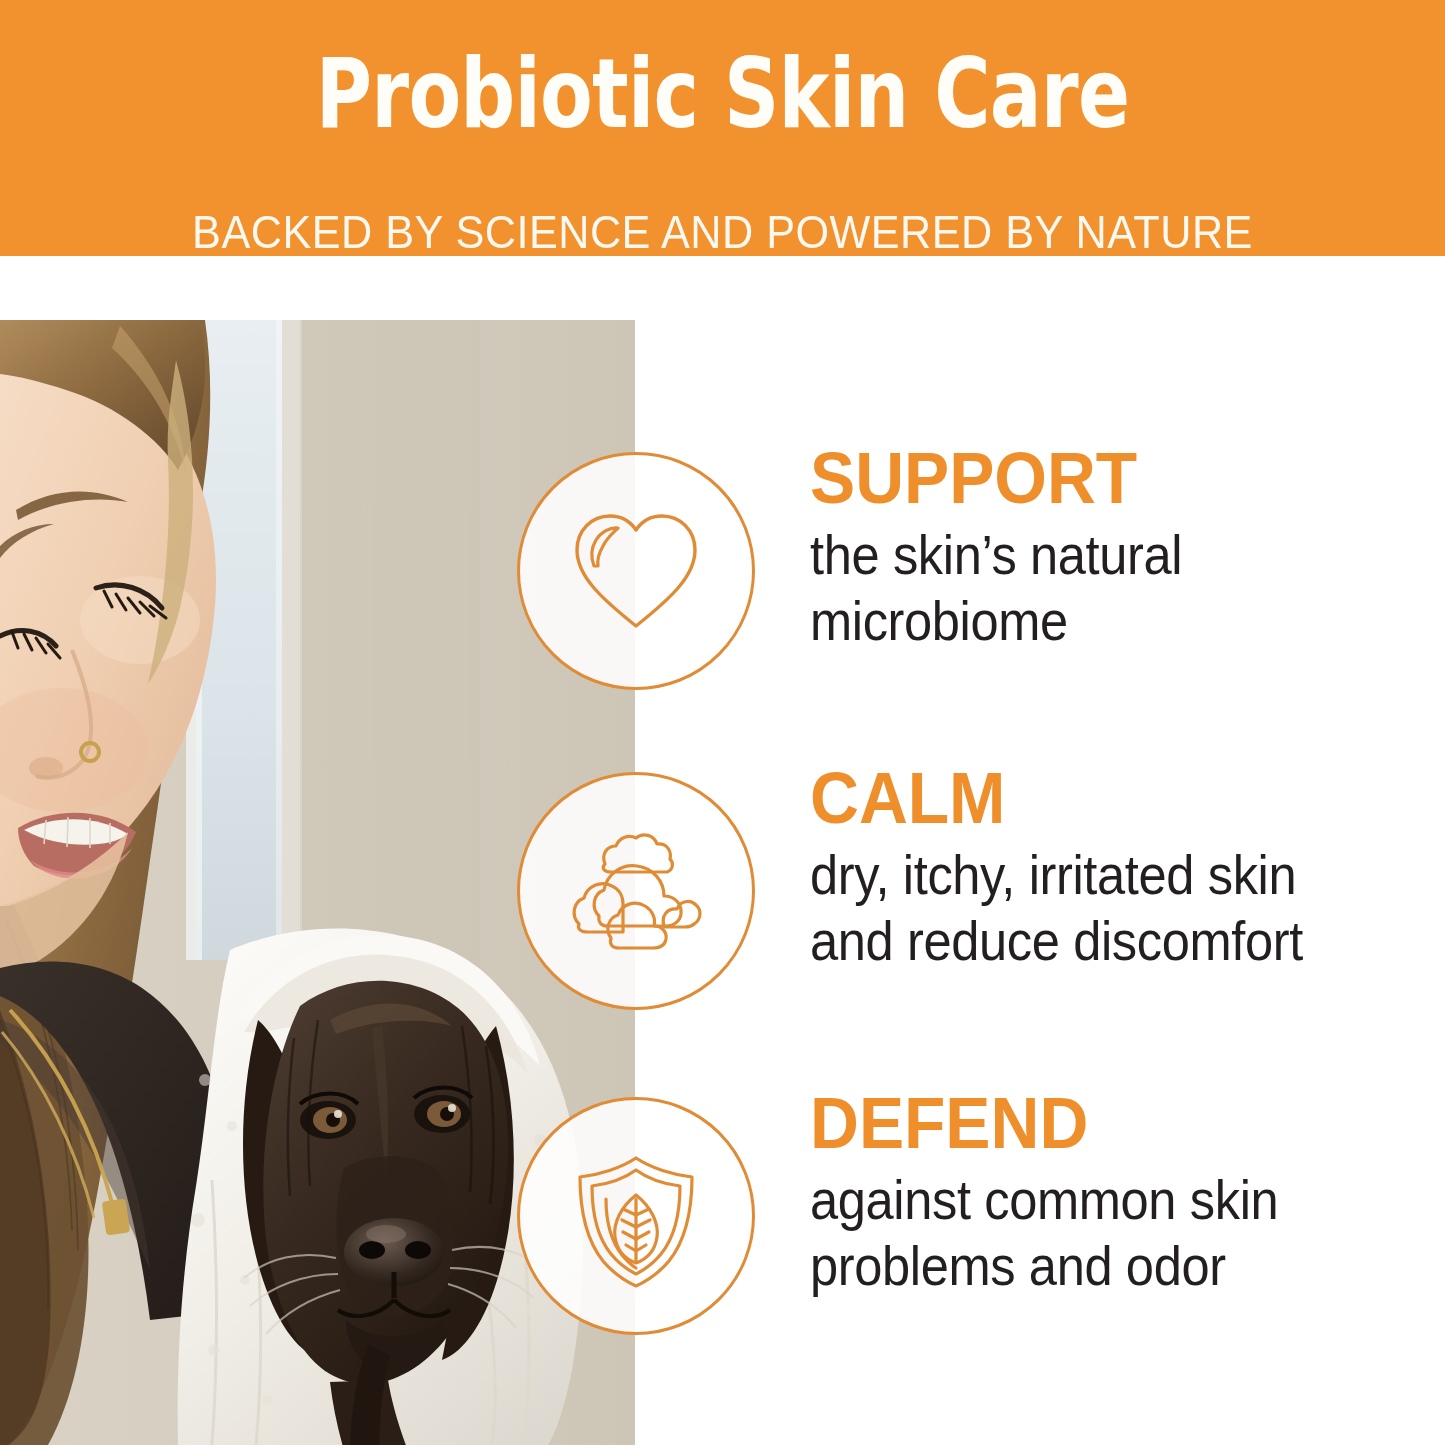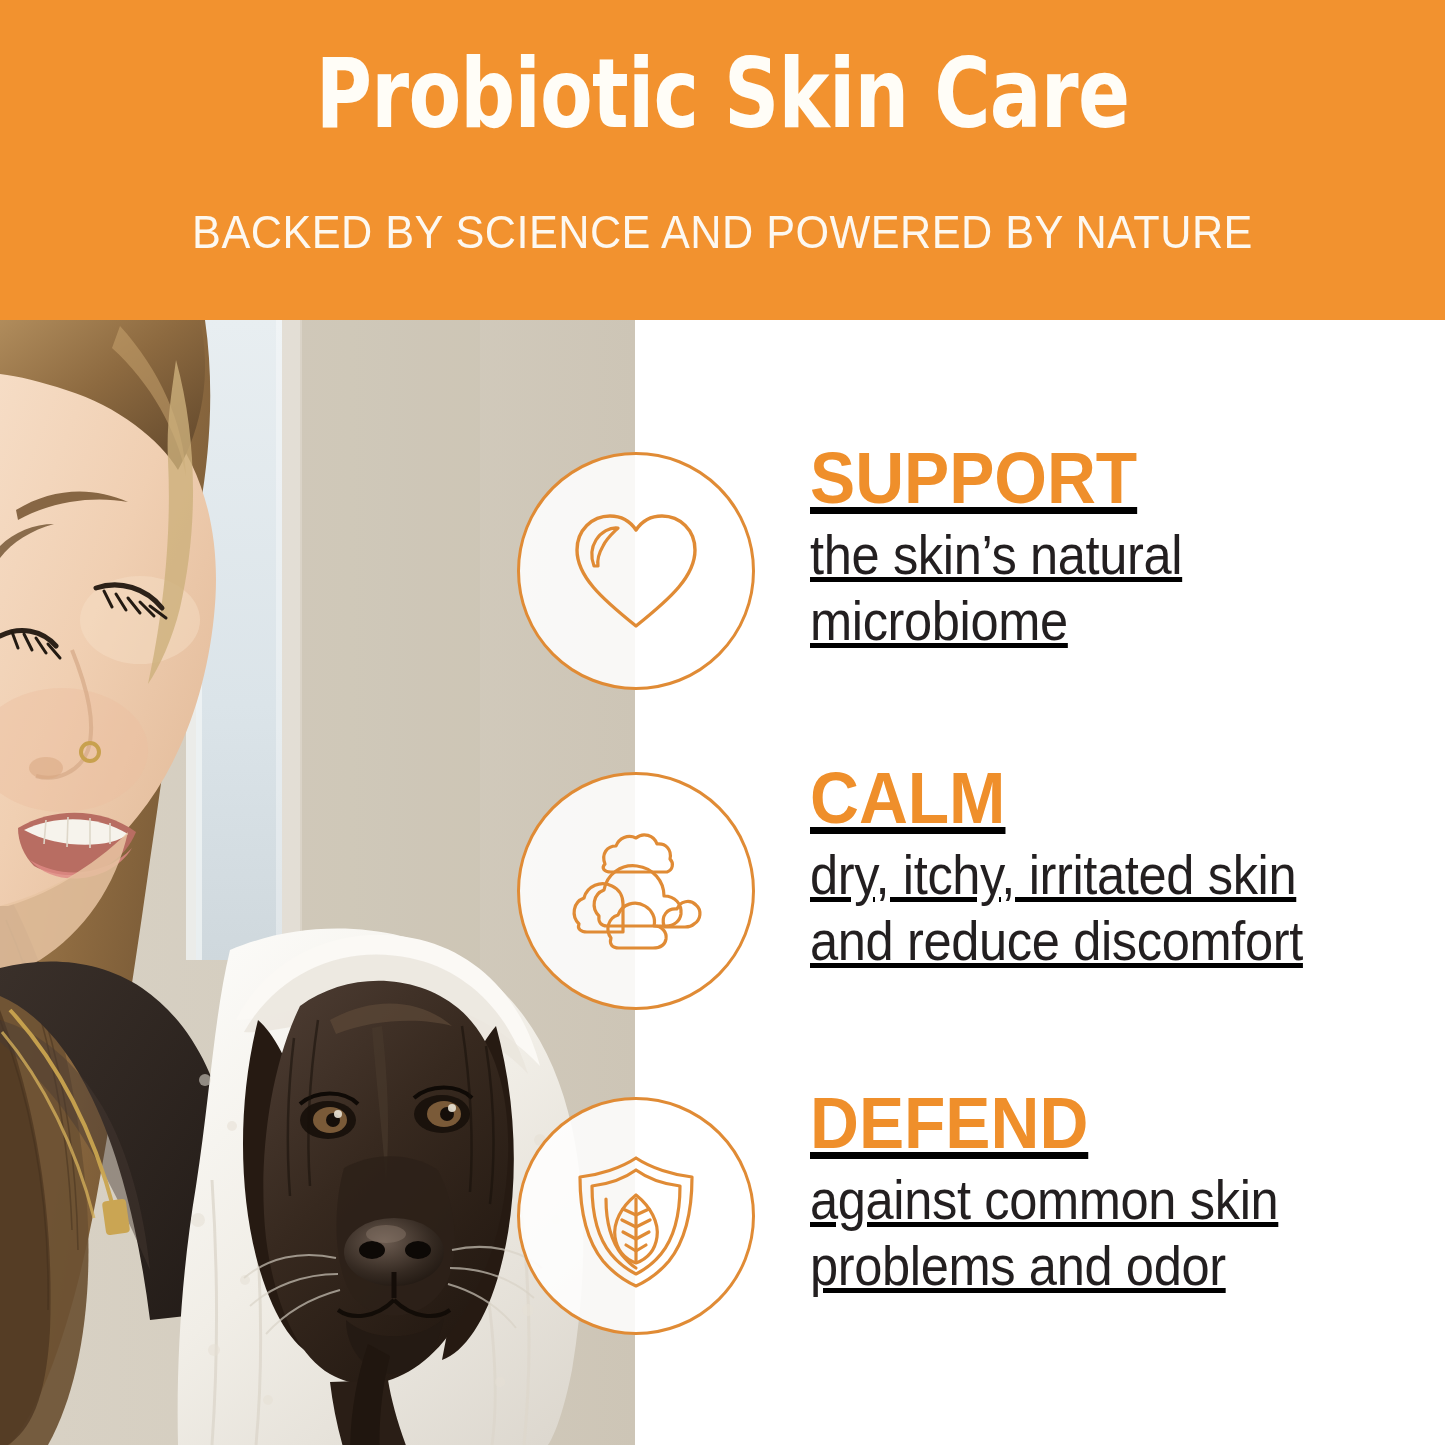--- a/index.html
+++ b/index.html
@@ -18,21 +18,21 @@
     overflow: hidden;
     background: #ffffff;
   }
 
   
   #banner {
     position: absolute;
     left: 0;
     top: 0;
     width: 1445px;
-    height: 320px;
+    height: 256px;
     background: #F2922F;
     overflow: hidden;
   }
   #banner-title {
     position: absolute;
     left: 0;
     top: 42px;
     width: 1445px;
     text-align: center;
     color: #FFFDF7;
@@ -107,21 +107,20 @@
     align-items: center;
     justify-content: center;
   }
   .icon-circle svg { display: block; }
 
   .feature-text {
     position: absolute;
     left: 175px;
     top: 0;
     width: 630px;
-    text-decoration: underline;
   }
   .feature-heading {
     color: #EF8F2B;
     font-family: "Liberation Sans", sans-serif;
     font-weight: bold;
     font-size: 72px;
     line-height: 76px;
     letter-spacing: 0px;
     transform: scaleX(0.94);
     transform-origin: 0 50%;

